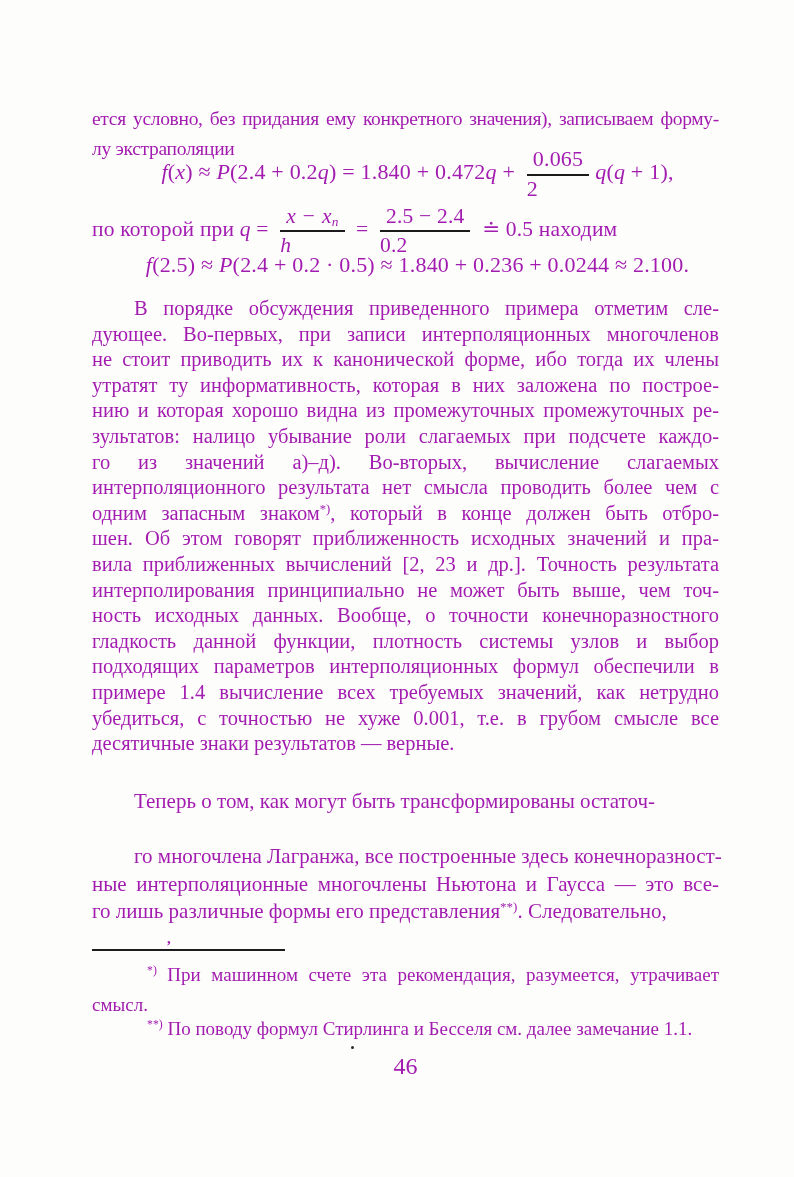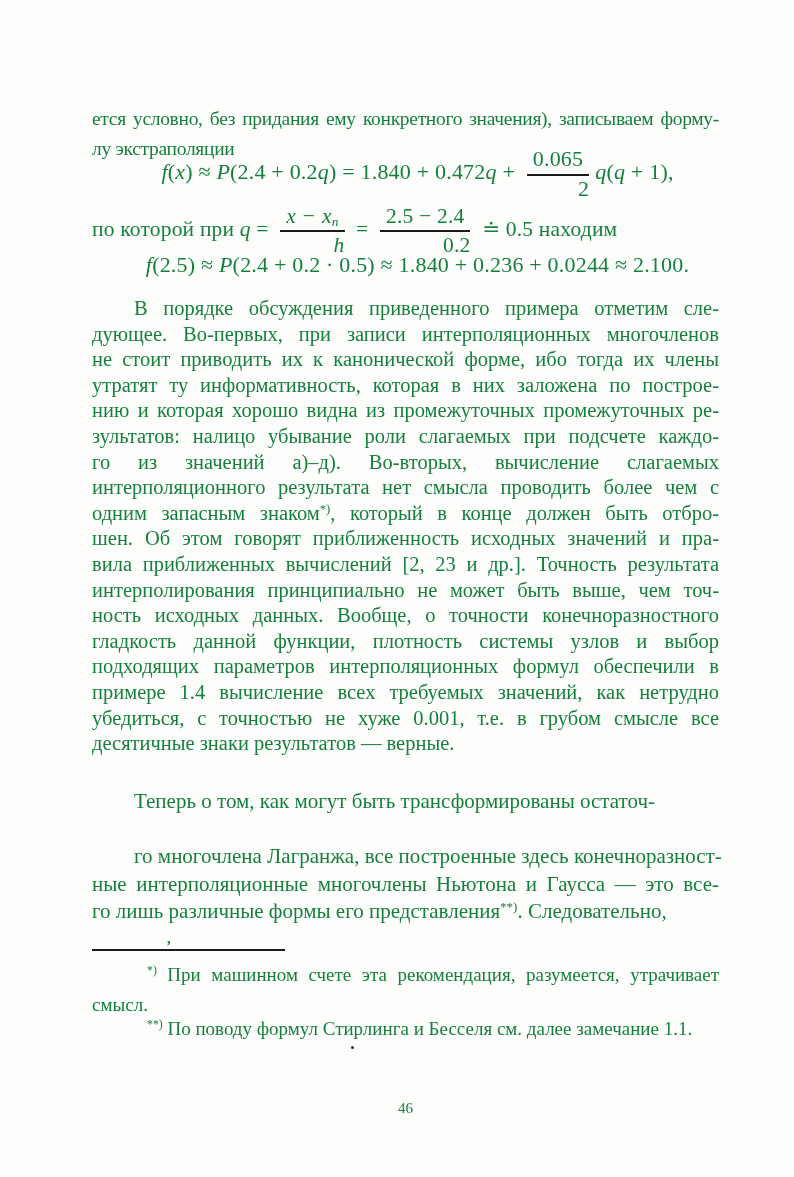--- a/index.html
+++ b/index.html
@@ -1,52 +1,52 @@
 <!DOCTYPE html>
 <html><head>
 <meta charset="utf-8">
 <style>
   html,body{margin:0;padding:0;background:#ffffff;}
   .page{
     position:relative;width:794px;height:1177px;background:#fdfdfc;
-    color:#15803d;font-family:"Liberation Serif","DejaVu Serif",serif;
+    color:#a21caf;font-family:"Liberation Serif","DejaVu Serif",serif;
     overflow:hidden;
   }
   .block{position:absolute;left:92px;width:627px;}
   
   .tline{
     text-align:justify;text-align-last:justify;white-space:nowrap;
   }
   .para .tline:last-child{text-align-last:left;}
   .indent .tline:first-child{text-indent:42px;}
   .fnindent .tline:first-child{text-indent:55px;}
   .b{font-weight:normal;margin-top:20px;}
   sup{font-size:0.62em;line-height:0;vertical-align:7px;}
   sub{font-size:0.62em;line-height:0;vertical-align:-3px;font-style:italic;}
   i{font-style:italic;}
   
   .formula{letter-spacing:0.2px;}
   .frac{
-    display:inline-block;vertical-align:middle;text-align:right;
+    display:inline-block;vertical-align:middle;text-align:left;
     line-height:1.12;margin:0 6px;
   }
   .frac .num{display:block;border-bottom:2px solid #1b1b1b;padding:0 6px 2px 6px;}
   .frac .den{display:block;padding-top:1px;}
   #intro{top:104px;font-size:19.5px;line-height:30px;letter-spacing:-0.3px;}
   #f1{top:147px;text-align:center;font-size:22px;transform:translateX(12px);}
   #f2row{top:204px;font-size:21.5px;}
   #f3{top:252px;text-align:center;font-size:22px;transform:translateX(12px);}
   #para1{top:296px;font-size:20.5px;line-height:25.6px;}
   #para2{top:787px;font-size:21px;line-height:28px;}
   #para3{top:843px;font-size:21px;line-height:27.5px;}
   #sep{position:absolute;left:92px;top:949px;width:193px;height:0;border-top:2.5px solid #1c1c1c;}
   #sepmark{position:absolute;left:167px;top:930px;font-size:15px;font-weight:bold;}
   #fn1{top:960px;font-size:19px;line-height:30px;}
   #fn2{top:1014px;font-size:19px;line-height:30px;}
-  #pagenum{top:1053px;text-align:center;font-size:15px;margin-top:47px;}
+  #pagenum{top:1053px;text-align:center;font-size:24px;}
   #speck{position:absolute;left:351px;top:1046px;width:3px;height:3px;background:#2a2a2a;border-radius:50%;}
 </style>
 </head>
 <body>
 
 <div class="page">
 
   <div id="intro" class="block para">
       <div class="tline"><span>ется условно, без придания ему конкретного значения), записываем форму-</span></div>
       <div class="tline"><span>лу экстраполяции</span></div>

